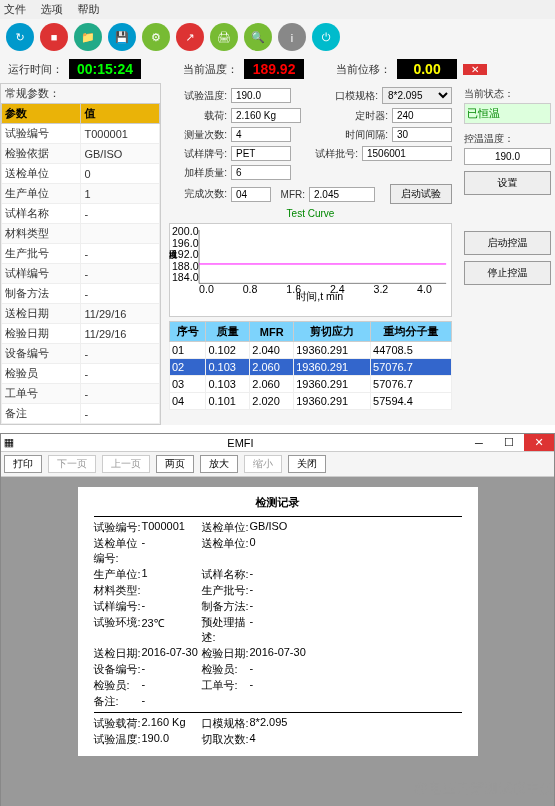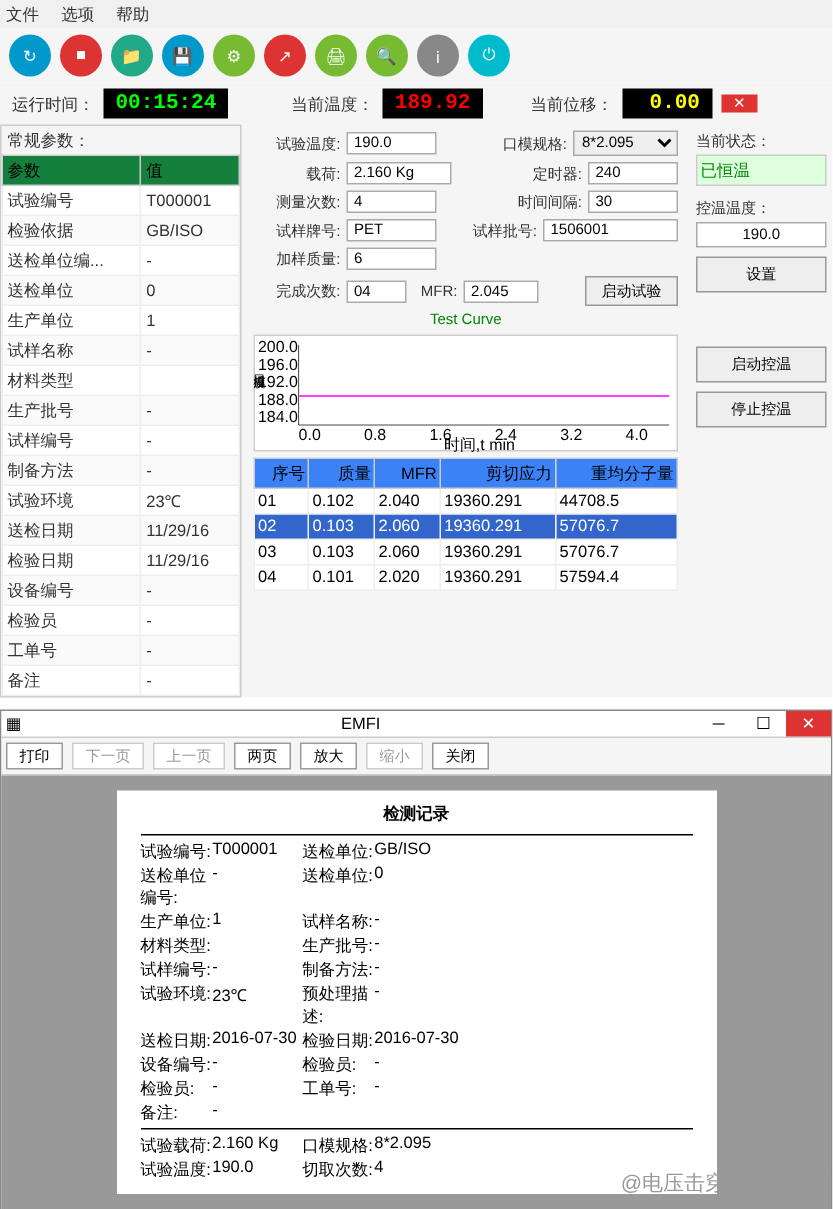--- a/index.html
+++ b/index.html
@@ -3,41 +3,41 @@
 <meta charset="utf-8">
 <style>
 *{box-sizing:border-box;margin:0;padding:0;font-family:"Microsoft YaHei",Arial,sans-serif;font-size:11px}
 body{background:#fff;width:555px;height:806px;overflow:hidden}
 .menubar{background:#f0f0f0;padding:2px 4px;font-size:10px;color:#333}
 .menubar span{margin-right:12px}
 .toolbar{background:#f5f5f5;padding:4px 6px;display:flex;gap:6px}
 .tbtn{width:28px;height:28px;border-radius:14px;display:flex;align-items:center;justify-content:center;color:#fff;cursor:pointer}
 .status-row{background:#f5f5f5;padding:4px 8px;display:flex;align-items:center;gap:6px;font-size:11px}
 .status-row .lbl{color:#333}
-.led{background:#000;color:#0f0;padding:2px 8px;font-family:Liberation Mono, monospace;font-size:14px;font-weight:bold;min-width:60px;text-align:right}
+.led{background:#000;color:#0f0;padding:2px 8px;font-family:Liberation Sans, sans-serif;font-size:14px;font-weight:bold;min-width:60px;text-align:center}
 .led.red{color:#f00}
 .led.yel{color:#ff0}
 .xbtn{background:#d33;color:#fff;padding:0 8px;font-size:10px}
 .main{display:flex;background:#f5f5f5}
 .left{width:161px;border:1px solid #ccc}
 .left-hdr{font-size:11px;padding:2px 4px;color:#333}
 .ptbl{width:100%;border-collapse:collapse;font-size:10px;background:#fff}
-.ptbl th{background:#15803d;border:1px solid #ccc;padding:2px 3px;text-align:left;font-weight:normal}
+.ptbl th{background:#eab308;border:1px solid #ccc;padding:2px 3px;text-align:left;font-weight:bold}
 .ptbl td{border:1px solid #eee;padding:2px 3px;color:#333}
 .ptbl tr:nth-child(even) td{background:#fafafa}
 .center{flex:1;padding:4px 8px}
 .frow{display:flex;align-items:center;margin-bottom:4px;gap:4px}
 .flbl{width:58px;text-align:right;color:#333;font-size:10px}
 .finp{border:1px solid #aaa;padding:1px 4px;font-size:10px;background:#fff;width:60px}
 .fsel{border:1px solid #aaa;font-size:10px;padding:1px;width:70px}
 .btn{border:1px solid #999;background:#eee;padding:2px 10px;font-size:10px;cursor:pointer}
-.chart{border:1px solid #ccc;background:#fff;height:78px;position:relative;margin:4px 0}
+.chart{border:1px solid #ccc;background:#fff;height:94px;position:relative;margin:4px 0}
 .chart-title{text-align:center;font-size:10px;color:#080}
 .dtbl{width:100%;border-collapse:collapse;font-size:10px;background:#fff}
-.dtbl th{background:#3b82f6;border:1px solid #ccc;padding:2px;font-weight:normal;text-align:right}
+.dtbl th{background:#7dd3fc;border:1px solid #ccc;padding:2px;font-weight:bold;text-align:center}
 .dtbl td{border:1px solid #eee;padding:2px}
 .dtbl tr.sel td{background:#36c;color:#fff}
 .right{width:95px;padding:4px}
 .rlbl{font-size:10px;color:#333;margin-bottom:2px}
 .status-box{border:1px solid #ccc;background:#dfd;color:#080;text-align:left;padding:2px;margin-bottom:8px;font-size:11px}
 .rinp{width:100%;border:1px solid #aaa;text-align:center;padding:2px;margin-bottom:6px;font-size:10px}
 .rbtn{width:100%;border:1px solid #999;background:#eee;padding:4px;font-size:10px;margin-bottom:6px;cursor:pointer}
 .win2{border:1px solid #888;margin-top:8px}
 .titlebar{background:#fff;border-bottom:1px solid #ccc;display:flex;align-items:center;padding:0;font-size:11px}
 .titlebar .ti{flex:1;text-align:center}
@@ -104,24 +104,20 @@
         <tbody id="ptbody">
           <tr>
             <td>试验编号</td>
             <td>T000001</td>
           </tr>
           <tr>
             <td>检验依据</td>
             <td>GB/ISO</td>
           </tr>
           <tr>
-            <td>送检单位编...</td>
-            <td>-</td>
-          </tr>
-          <tr>
             <td>送检单位</td>
             <td>0</td>
           </tr>
           <tr>
             <td>生产单位</td>
             <td>1</td>
           </tr>
           <tr>
             <td>试样名称</td>
             <td>-</td>
@@ -134,24 +130,20 @@
             <td>生产批号</td>
             <td>-</td>
           </tr>
           <tr>
             <td>试样编号</td>
             <td>-</td>
           </tr>
           <tr>
             <td>制备方法</td>
             <td>-</td>
-          </tr>
-          <tr>
-            <td>试验环境</td>
-            <td>23℃</td>
           </tr>
           <tr>
             <td>送检日期</td>
             <td>11/29/16</td>
           </tr>
           <tr>
             <td>检验日期</td>
             <td>11/29/16</td>
           </tr>
           <tr>
@@ -204,21 +196,21 @@
       <input class="finp" style="width: 90px;" value="1506001">
     </div>
     <div class="frow">
       <span class="flbl">加样质量:</span>
       <input class="finp" value="6" style="">
     </div>
     <div class="frow">
       <span class="flbl">完成次数:</span>
       <input class="finp" style="width: 40px;" value="04">
       <span class="flbl" style="width:30px">MFR:</span>
-      <input class="finp" style="width: 50px;" value="2.045">
+      <input class="finp" style="width: 66px;" value="2.045">
       <span style="flex:1"></span>
       <button class="btn">启动试验</button>
     </div>
 
     <div class="chart-title">Test Curve</div>
     <div class="chart">
       <svg class="axis" width="100%" height="78" viewBox="0 0 290 78">
         <text x="2" y="10" font-size="7">200.0</text>
           <text x="2" y="22" font-size="7">196.0</text>
         <text x="2" y="34" font-size="7">192.0</text>

